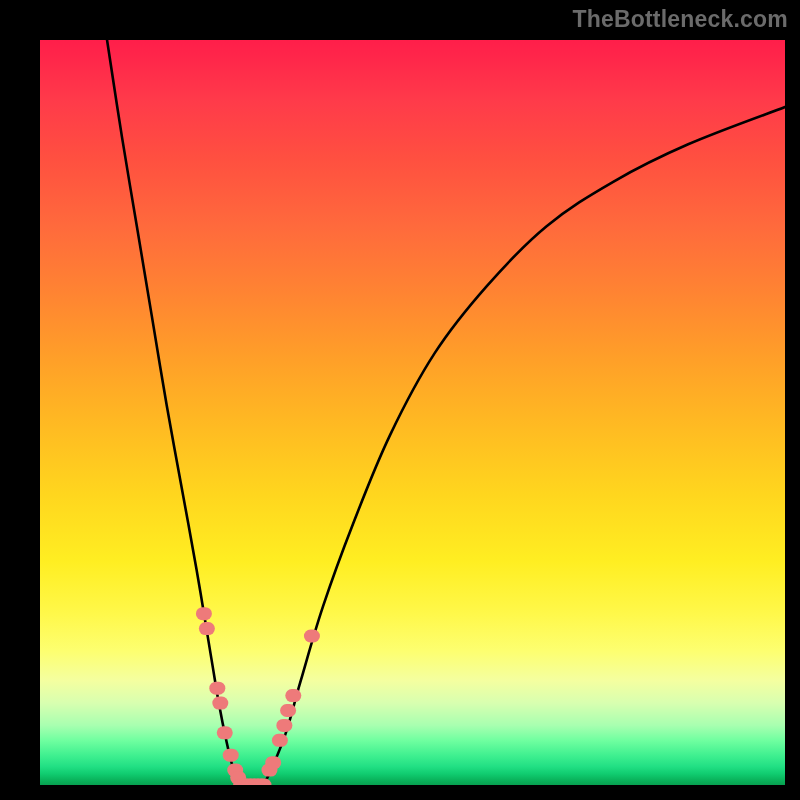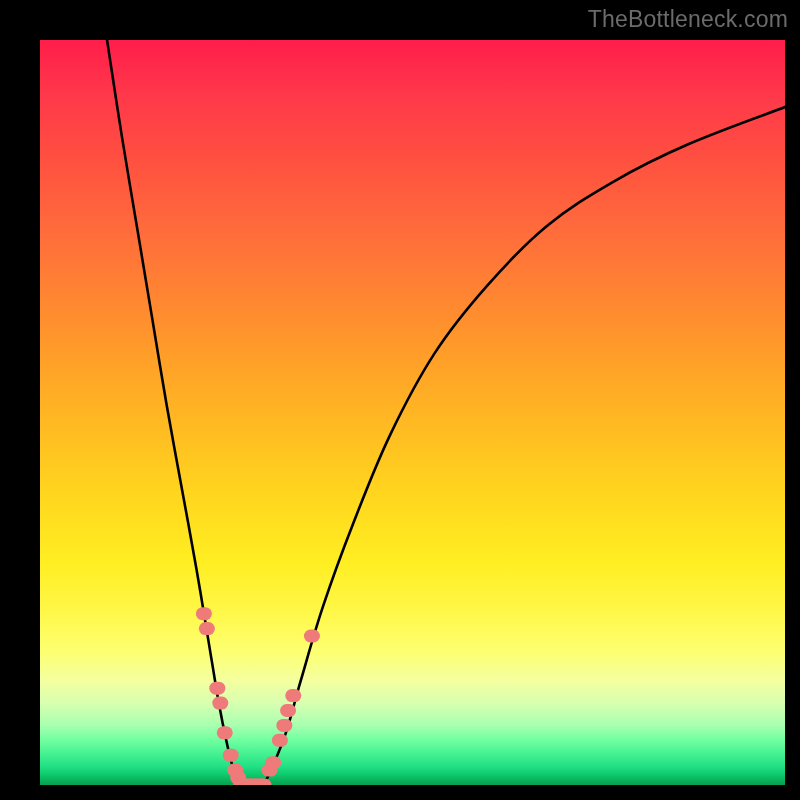--- a/index.html
+++ b/index.html
@@ -59,21 +59,21 @@
     left: 0; top: 0;
     width: 745px;
     height: 745px;
   }
   .watermark {
     position: absolute;
     top: 6px;
     right: 12px;
     color: #6b6b6b;
     font-size: 23px;
-    font-weight: 400;
+    font-weight: 700;
     letter-spacing: 0.2px;
   }
 </style>
 </head>
 <body>
 
 <div class="frame">
 
   <div class="plot-area">
     <div class="gradient"></div>

